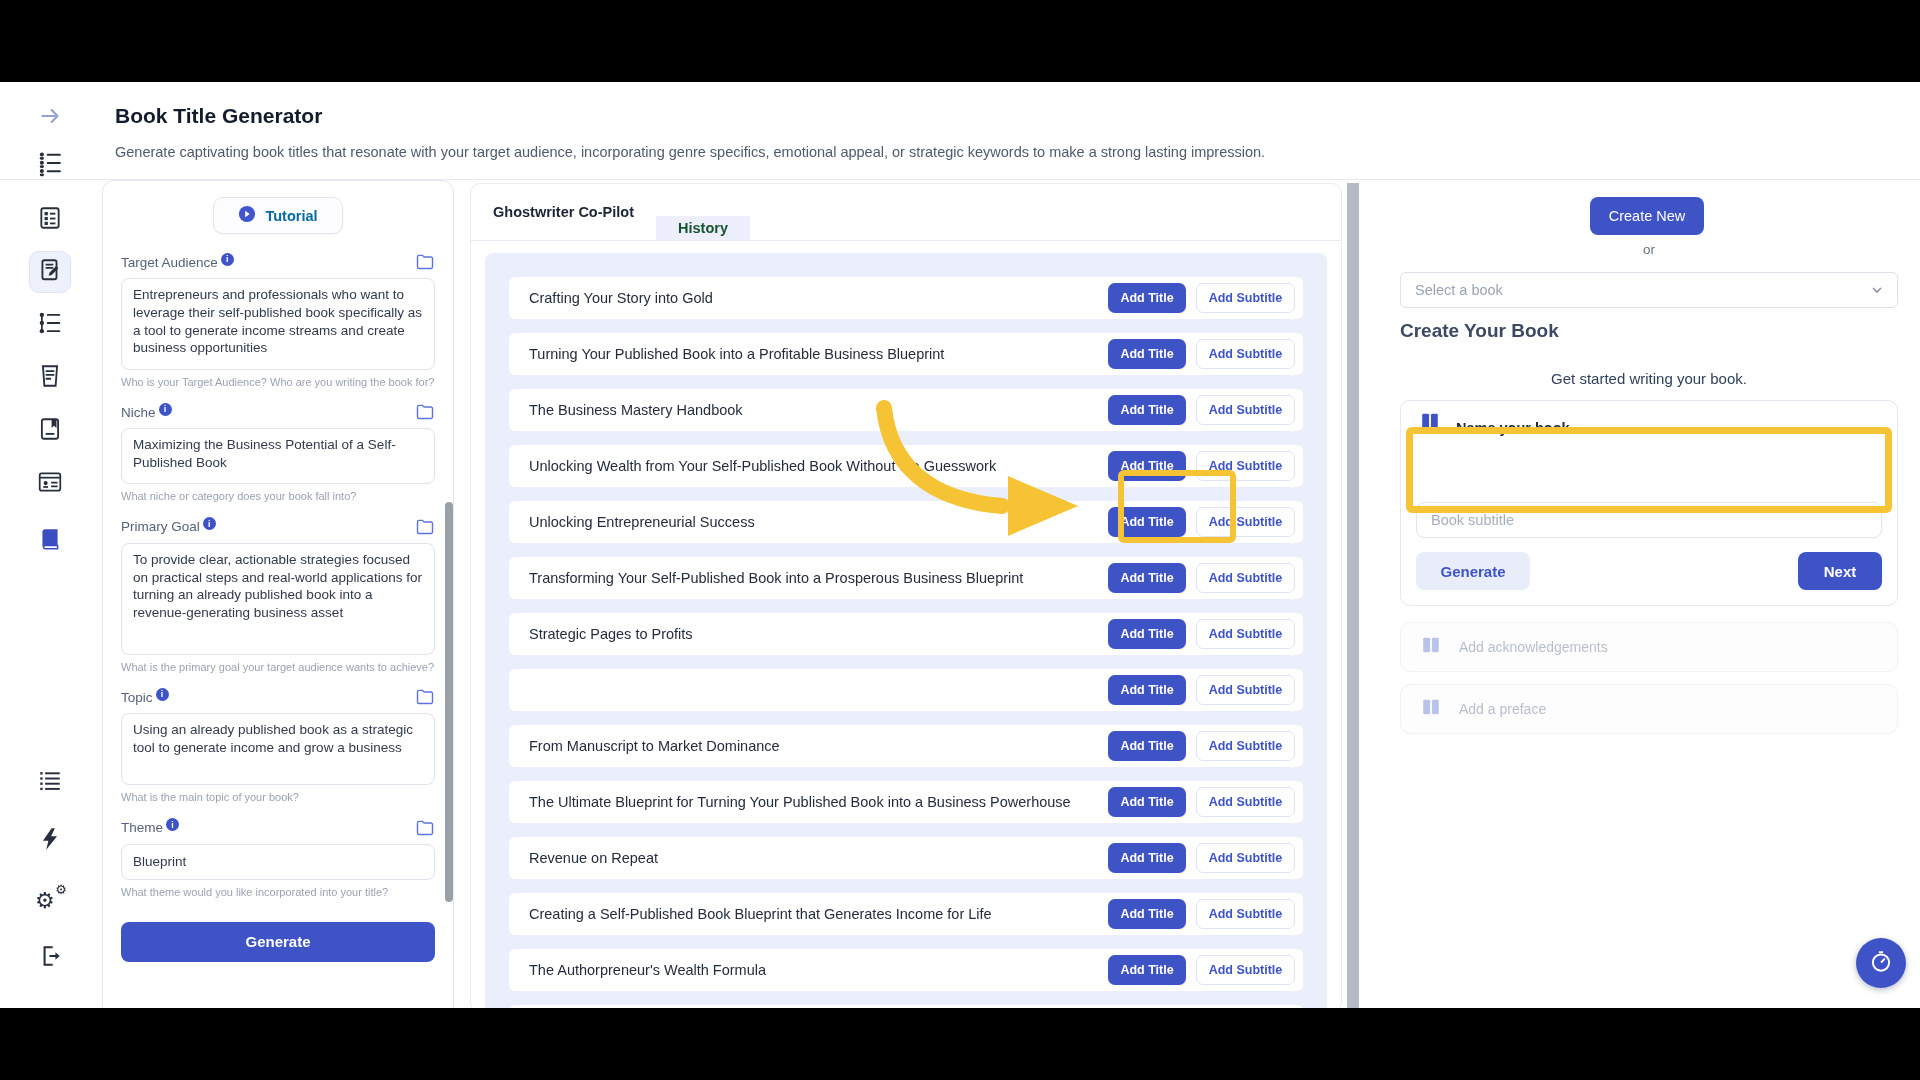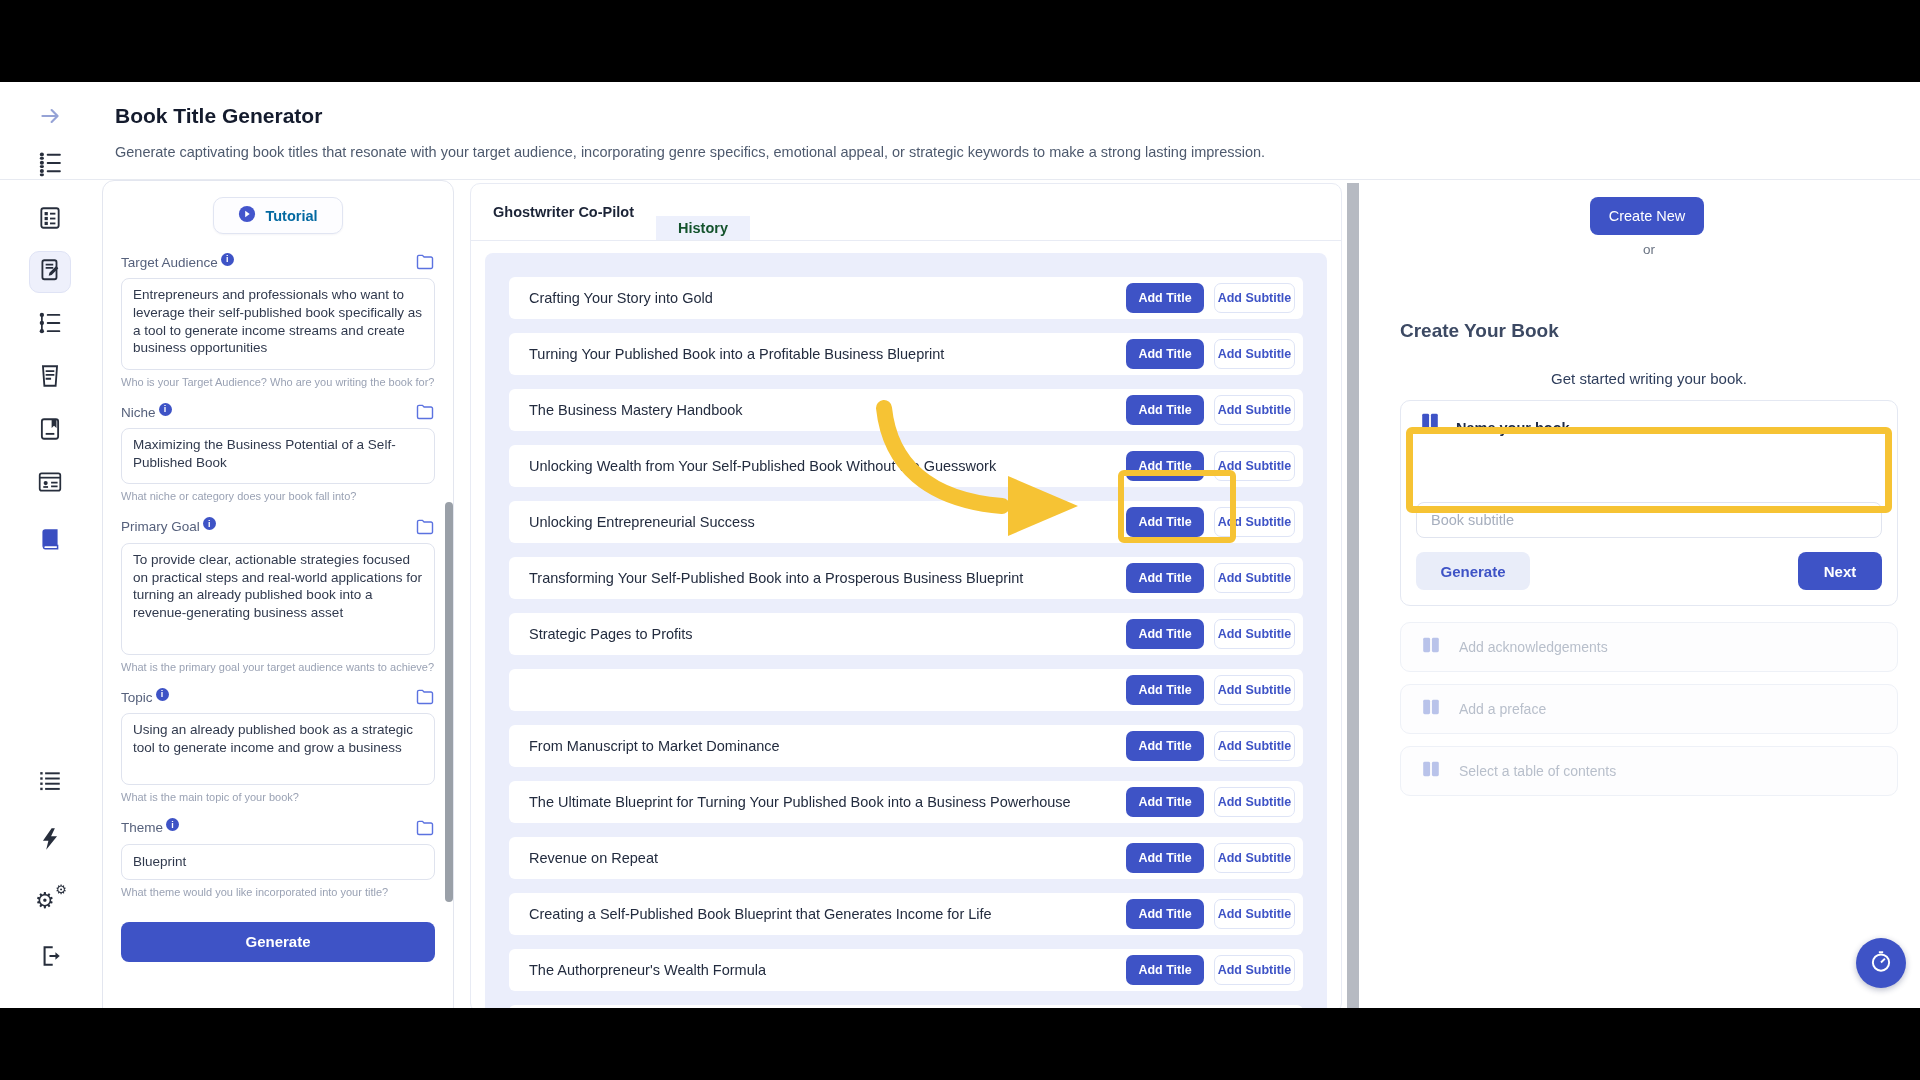--- a/index.html
+++ b/index.html
@@ -44,21 +44,21 @@
   .titles-card { position:absolute; left:470px; top:101px; width:872px; height:830px; background:#fff; border:1px solid #e8ebf4; border-radius:10px; overflow:hidden; }
   .tabbar { height:57px; border-bottom:1px solid #e8ebf4; display:flex; }
   .tab { display:flex; align-items:center; padding:0 22px; font-size:14.5px; font-weight:bold; cursor:pointer; }
   .tab.active { color:#1b2336; }
   .tab.inactive { color:#14532d; background:#edf0fc;margin-top:32px; }
   .titles-list { margin:12px 14px 0; background:#ebeefb; border-radius:8px; padding:24px; }
   .title-row { background:#fff; border-radius:6px; height:42px; margin-bottom:14px; display:flex; align-items:center; padding:0 8px 0 20px; }
   .title-text { font-size:14.5px; color:#232c3f; }
   .row-btns { margin-left:auto; display:flex; gap:10px; }
   .add-title-btn { width:78px; height:30px; background:#3e53c6; border:none; border-radius:7px; color:#fff; font-size:12.5px; font-weight:bold; cursor:pointer; font-family:"Liberation Sans",sans-serif; }
-  .add-sub-btn { width:81px; height:30px; background:#fff; border:1px solid #dee4f6; border-radius:7px; color:#3e53c6; font-size:12.5px; font-weight:bold; cursor:pointer; font-family:"Liberation Sans",sans-serif; }
+  .add-sub-btn { width:99px; height:30px; background:#fff; border:1px solid #dee4f6; border-radius:7px; color:#3e53c6; font-size:12.5px; font-weight:bold; cursor:pointer; font-family:"Liberation Sans",sans-serif; }
   .mid-scrollbar { position:absolute; left:1347px; top:101px; width:12px; height:825px; background:#b6bac2; z-index:6; }
 
   
   .create-new-btn { position:absolute; left:1590px; top:115px; width:114px; height:38px; background:#3e53c6; border:none; border-radius:8px; color:#fff; font-size:14.5px; font-weight:normal; cursor:pointer; font-family:"Liberation Sans",sans-serif; }
   .or-text { position:absolute; left:1400px; top:160px; width:498px; text-align:center; font-size:13.5px; color:#6a7383; }
   .select-book { position:absolute; left:1400px; top:190px; width:498px; height:36px; border:1px solid #dce1eb; border-radius:6px; background:#fff; display:flex; align-items:center; padding:0 12px 0 14px; cursor:pointer; }
   .select-book .ph { font-size:14.5px; color:#9aa3b5; }
   .select-book .chev { margin-left:auto; display:flex; color:#8b94a6; }
   .cyb-heading { position:absolute; left:1400px; top:238px; width:498px; text-align:left; font-size:19px; font-weight:bold; color:#3c4963; }
   .cyb-sub { position:absolute; left:1400px; top:288px; width:498px; text-align:center; font-size:15px; color:#2f3e5c; }
@@ -377,20 +377,28 @@
               <button class="add-sub-btn">Add Subtitle</button>
             </span>
         </div>
         <div class="title-row"></div>
       </div>
     </section>
     <div class="mid-scrollbar"></div>
 
     <button class="create-new-btn">Create New</button>
     <div class="or-text">or</div>
+    <div class="select-book">
+      <span class="ph">Select a book</span>
+      <span class="chev">
+          <svg width="16" height="16" viewBox="0 0 16 16" fill="none" stroke="currentColor" stroke-width="1.6">
+            <path d="M4 6l4 4 4-4"></path>
+          </svg>
+        </span>
+    </div>
     <div class="cyb-heading">Create Your Book</div>
     <div class="cyb-sub">Get started writing your book.</div>
 
     <div class="book-card"></div>
     <div class="name-row">
       <span><svg width="24" height="22" viewBox="0 0 24 24" fill="currentColor">
             <rect x="3.5" y="4" width="7.5" height="16" rx="1.6"></rect>
             <rect x="13" y="4" width="7.5" height="16" rx="1.6"></rect>
           </svg></span>
       <span class="txt">Name your book</span>
@@ -406,27 +414,20 @@
           </svg></span>
       <span class="txt">Add acknowledgements</span>
     </div>
     <div class="option-row" style="top:602px">
       <span><svg width="24" height="22" viewBox="0 0 24 24" fill="currentColor">
             <rect x="3.5" y="4" width="7.5" height="16" rx="1.6"></rect>
             <rect x="13" y="4" width="7.5" height="16" rx="1.6"></rect>
           </svg></span>
       <span class="txt">Add a preface</span>
     </div>
-    <div class="option-row" style="top:664px">
-      <span><svg width="24" height="22" viewBox="0 0 24 24" fill="currentColor">
-            <rect x="3.5" y="4" width="7.5" height="16" rx="1.6"></rect>
-            <rect x="13" y="4" width="7.5" height="16" rx="1.6"></rect>
-          </svg></span>
-      <span class="txt">Select a table of contents</span>
-    </div>
 
     <button class="fab">
       <span><svg width="26" height="26" viewBox="0 0 24 24" fill="none" stroke="#fff" stroke-width="1.8">
             <circle cx="12" cy="12.5" r="7.5"></circle>
             <path d="M12 12.5l3.6-3.6"></path>
             <path d="M10 3h4"></path>
           </svg></span>
     </button>
 
     <svg class="arrow-svg">

